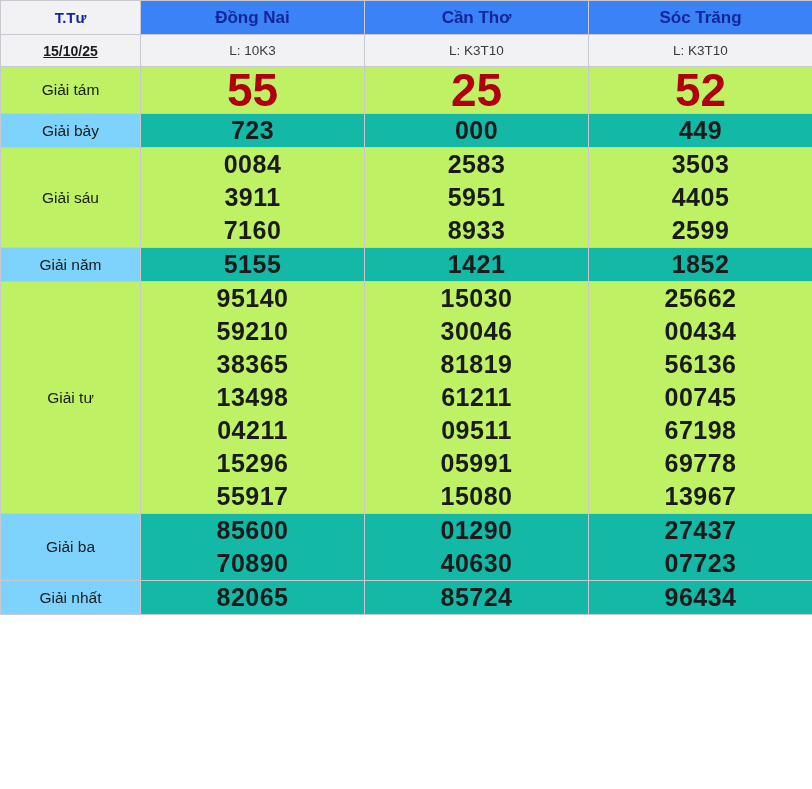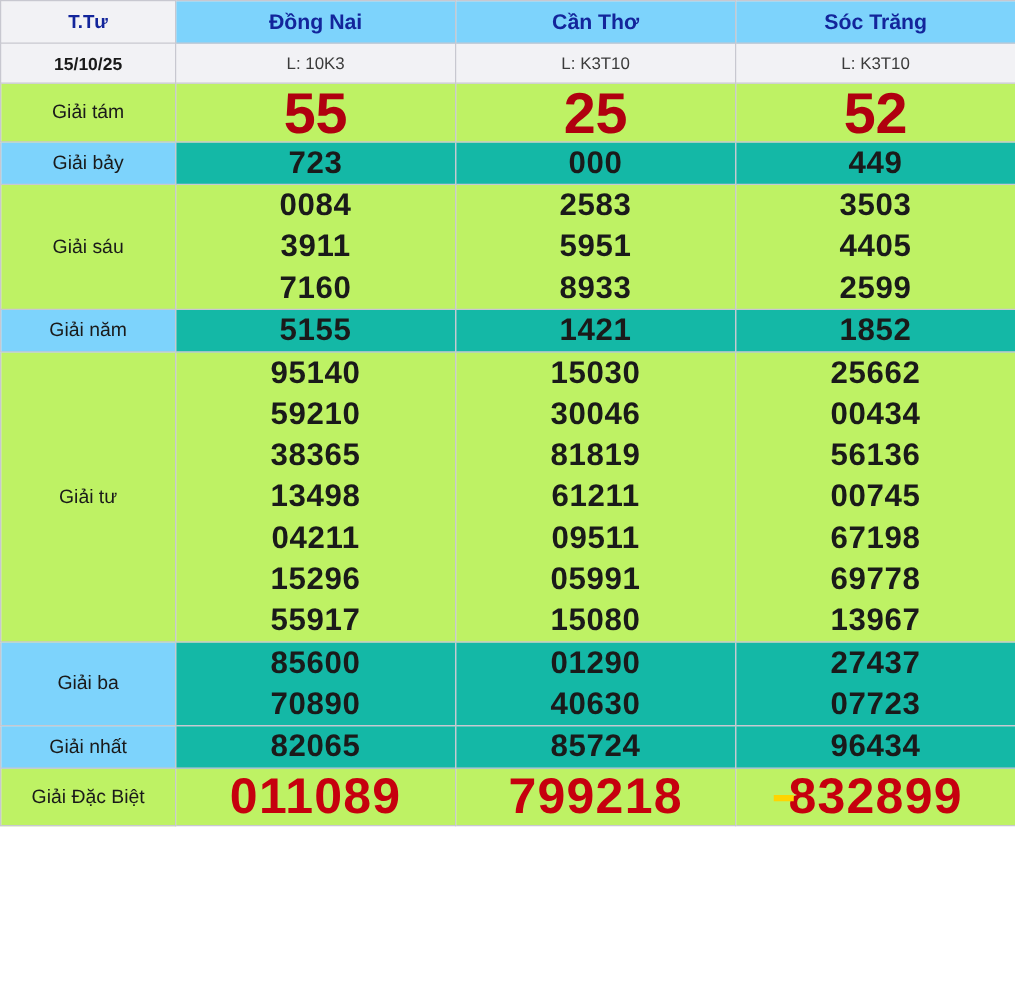--- a/index.html
+++ b/index.html
@@ -27,40 +27,41 @@
     vertical-align: middle;
     padding: 0;
   }
   
   col.c-label { width: 140px; }
   col.c-prov  { width: 224px; }
 
   
   .hdr-cell {
     height: 34px;
-    background: #7dd3fc;
+    background: #3b82f6;
     color: #13259b;
     font-weight: bold;
     font-size: 17px;
   }
   .hdr-label {
     background: #f2f2f5;
     color: #13259b;
     font-weight: bold;
     font-size: 15px;
   }
   
   .sub-row td {
     height: 32px;
     background: #f2f2f5;
   }
   .sub-date {
     color: #1a1a1a;
     font-weight: bold;
     font-size: 14px;
+    text-decoration: underline;
   }
   .sub-code {
     color: #3b3b3b;
     font-size: 13.5px;
   }
 
   
   .plabel {
     color: #1a1a1a;
     font-size: 15.5px;
@@ -238,21 +239,15 @@
           <td class="nums">
             <span class="line">82065</span>
           </td>
           <td class="nums">
             <span class="line">85724</span>
           </td>
           <td class="nums">
             <span class="line">96434</span>
           </td>
         </tr>
-        <tr class="row-alt">
-          <td class="plabel special-label">Giải Đặc Biệt</td>
-          <td class="special"><span class="line">011089</span></td>
-          <td class="special"><span class="line">799218</span></td>
-          <td class="special"><span class="special-wrap"><span class="dash"></span><span class="line">832899</span></span></td>
-        </tr>
       </tbody>
   </table>
 </div>
 
 </body></html>

